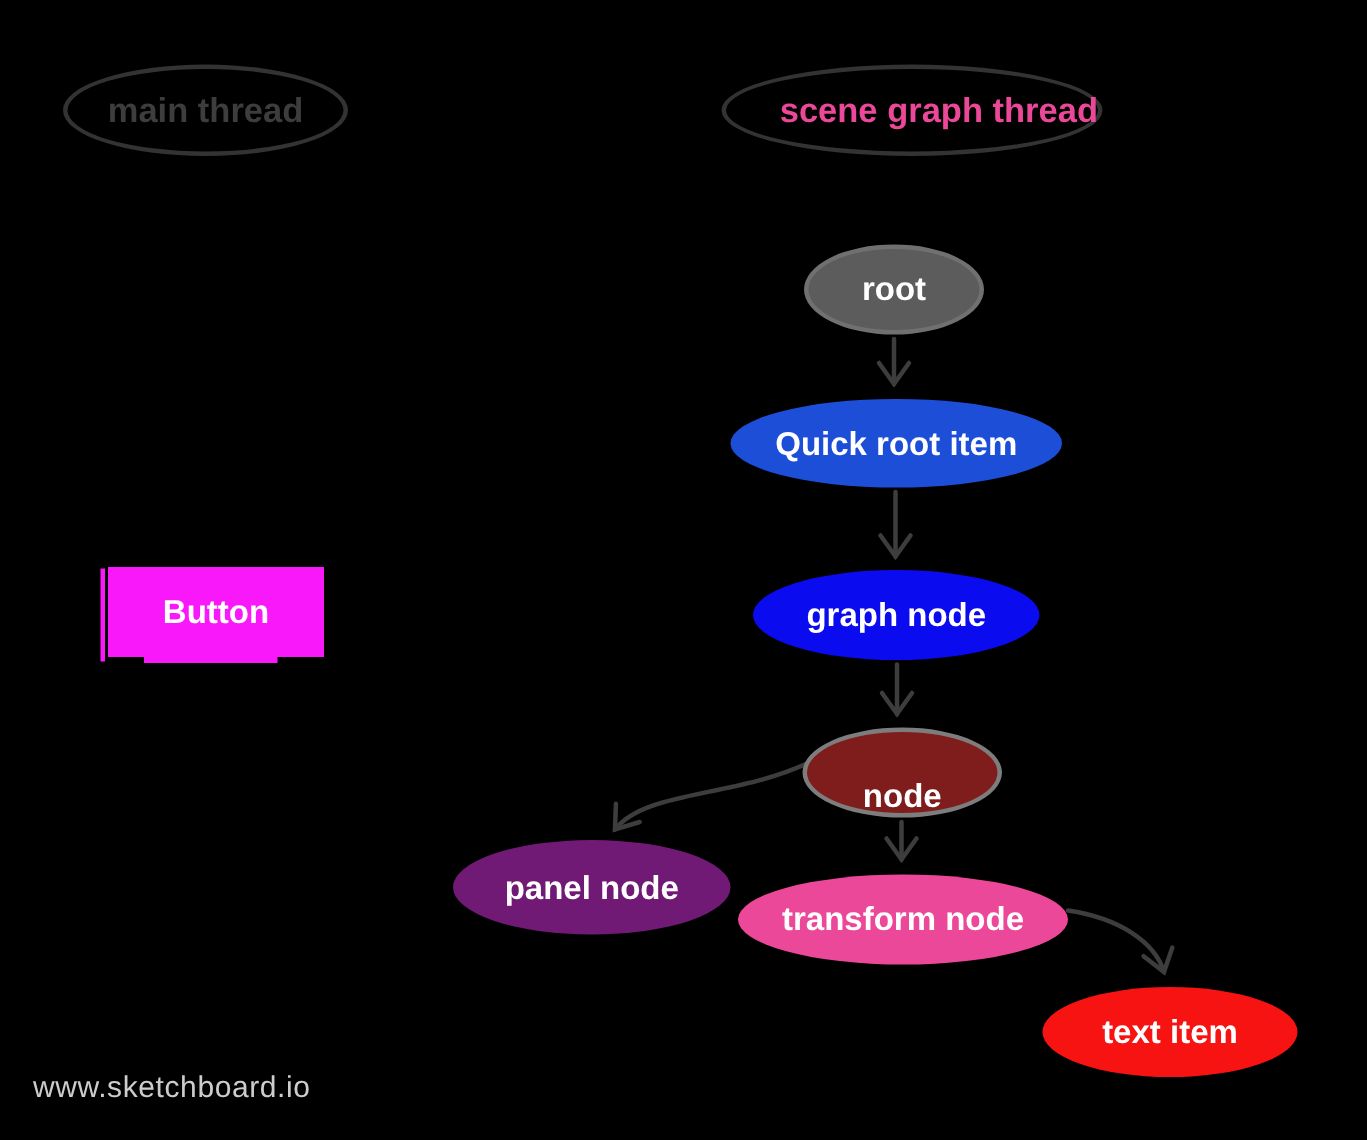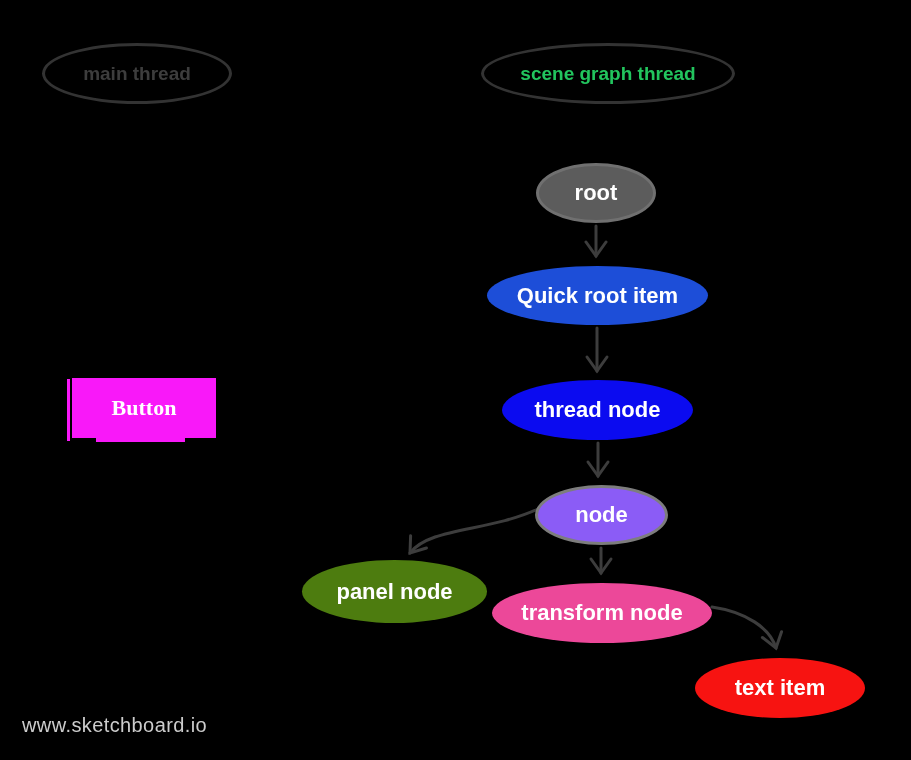--- a/index.html
+++ b/index.html
@@ -7,39 +7,39 @@
   .canvas {
     position:relative; width:911px; height:760px; background:#000;
     overflow:hidden; font-family:"Liberation Sans", sans-serif;
   }
   .edges { position:absolute; left:0; top:0; width:911px; height:760px; }
   .edges path { fill:none; stroke-width:3; stroke-linecap:round; }
 
   .lane {
     position:absolute; border:3px solid; border-radius:50%;
     background:transparent; display:flex; align-items:center; justify-content:center;
-    font-weight:bold; font-size:19px;
+    font-weight:bold; font-size:23px;
   }
   #lane-main  { left:42px;  top:43px; width:190px; height:61px; }
   #lane-scene { left:481px; top:43px; width:254px; height:61px; }
 
   .node {
     position:absolute; display:flex; align-items:center; justify-content:center;
     font-weight:bold; font-size:22px; line-height:1;
   }
   .ellipse { border-radius:50%; }
   #n-root       { left:536px; top:163px; width:120px; height:60px; border:3px solid; }
   #n-quick      { left:487px; top:266px; width:221px; height:59px; }
   #n-buttonnode { left:502px; top:380px; width:191px; height:60px; }
   #n-node       { left:535px; top:485px; width:133px; height:60px; border:3px solid; }
   #n-panel      { left:302px; top:560px; width:185px; height:63px; }
   #n-transform  { left:492px; top:583px; width:220px; height:60px; }
   #n-text       { left:695px; top:658px; width:170px; height:60px; }
 
-  #n-button { left:72px; top:378px; width:144px; height:60px;font-family:Liberation Serif, serif; }
+  #n-button { left:72px; top:378px; width:144px; height:60px; }
   
   #n-button::before {
     content:""; position:absolute; left:-5px; top:1px; width:3px; height:103%;
     background:inherit;
   }
   #n-button::after {
     content:""; position:absolute; left:24px; bottom:-4px; width:62%; height:4px;
     background:inherit;
   }
 
@@ -62,41 +62,41 @@
     <path d="M597 328 L597 371" marker-end="url(#chev)" style="stroke: rgb(61, 61, 61);"></path>
     <path d="M598 443 L598 476" marker-end="url(#chev)" style="stroke: rgb(61, 61, 61);"></path>
     <path d="M538 509 C488 532, 430 527, 410 553" marker-end="url(#chev)" style="stroke: rgb(61, 61, 61);"></path>
     <path d="M601 548 L601 573" marker-end="url(#chev)" style="stroke: rgb(61, 61, 61);"></path>
     <path d="M712 607 C746 612, 770 628, 776 648" marker-end="url(#chev)" style="stroke: rgb(61, 61, 61);"></path>
   </svg>
 
   <div class="lane" id="lane-main" style="border-color: rgb(51, 51, 51); color: rgb(61, 61, 61);">
     <span>main thread</span>
   </div>
-  <div class="lane" id="lane-scene" style="border-color: rgb(51, 51, 51); color: #22c55e;">
+  <div class="lane" id="lane-scene" style="border-color: rgb(51, 51, 51); color: #ec4899; justify-content: flex-end;">
     <span>scene graph thread</span>
   </div>
 
   <div class="node ellipse" id="n-root" style="background: rgb(92, 92, 92); border-color: rgb(112, 112, 112); color: rgb(255, 255, 255);">
     <span>root</span>
   </div>
 
   <div class="node ellipse" id="n-quick" style="background: #1d4ed8; color: rgb(255, 255, 255);">
     <span>Quick root item</span>
   </div>
 
   <div class="node ellipse" id="n-buttonnode" style="background: rgb(11, 11, 240); color: rgb(255, 255, 255);">
-    <span>thread node</span>
+    <span>graph node</span>
   </div>
 
-  <div class="node ellipse" id="n-node" style="background: #8b5cf6; border-color: rgb(125, 125, 125); color: rgb(255, 255, 255);">
+  <div class="node ellipse" id="n-node" style="background: #7f1d1d; border-color: rgb(125, 125, 125); color: rgb(255, 255, 255); align-items: flex-end;">
     <span>node</span>
   </div>
 
-  <div class="node ellipse" id="n-panel" style="background: #4d7c0f; color: rgb(255, 255, 255);">
+  <div class="node ellipse" id="n-panel" style="background: #701a75; color: rgb(255, 255, 255);">
     <span>panel node</span>
   </div>
 
   <div class="node ellipse" id="n-transform" style="background: #ec4899; color: rgb(255, 255, 255);">
     <span>transform node</span>
   </div>
 
   <div class="node ellipse" id="n-text" style="background: rgb(247, 19, 17); color: rgb(255, 255, 255);">
     <span>text item</span>
   </div>

